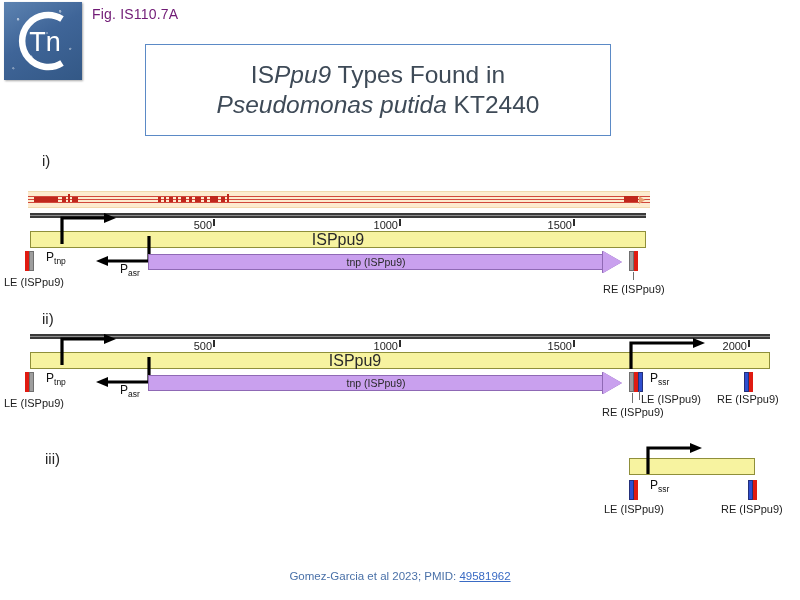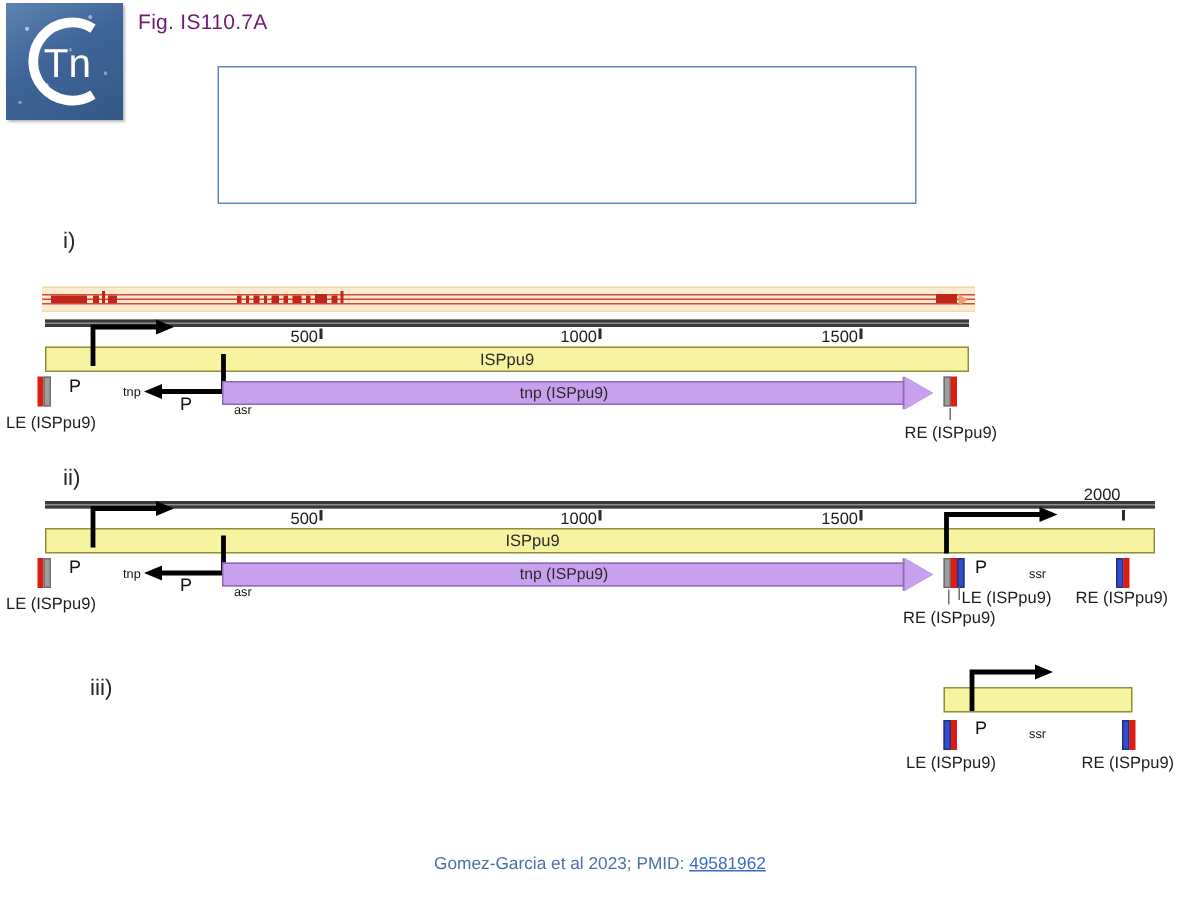--- a/index.html
+++ b/index.html
@@ -124,21 +124,21 @@
     position: absolute;
     height: 17px;
     background: #f7f3a0;
     border: 1px solid #8f8f3a;
     box-sizing: border-box;
   }
   .is-bar .lbl-c {
     position: absolute;
     left: 50%; top: 50%;
     transform: translate(-50%,-50%);
-    font-size: 11px;
+    font-size: 16px;
     color: #2a2a2a;
     white-space: nowrap;
   }
 
   
   .tnp {
     position: absolute;
     height: 22px;
   }
   .tnp .body {
@@ -197,21 +197,20 @@
     position: absolute;
     font-size: 12px;
     color: #111111;
     white-space: nowrap;
   }
   .prom-label sub {
     font-size: 8.5px;
     vertical-align: baseline;
     position: relative;
     top: 2.5px;
-    margin-left: 28px;
   }
 
   
   #footer {
     position: absolute;
     left: 0; right: 0;
     bottom: 18px;
     text-align: center;
     font-size: 11.5px;
     color: #4a71a8;
@@ -228,20 +227,22 @@
 <div id="logo">
   <svg width="78" height="78" viewBox="0 0 78 78" aria-hidden="true">
     <path d="M58 17 A26 26 0 1 0 58 61" fill="none" stroke="#ffffff" stroke-width="6.5" stroke-linecap="butt"></path>
     <text x="41" y="49" font-family="Liberation Sans, sans-serif" font-size="27" fill="#ffffff" text-anchor="middle">Tn</text>
   </svg>
 </div>
 
 <div id="fig-label">Fig. IS110.7A</div>
 
 <div id="title-box">
+  <div class="title-line"><span>IS</span><span class="ital">Ppu9</span><span> Types Found in</span></div>
+  <div class="title-line"><span class="ital">Pseudomonas putida</span><span> KT2440</span></div>
 </div>
 
 <div class="panel-label" style="left:42px; top:152px;">i)</div>
 
 <div class="feat-track" style="left:28px; top:191px; width:622px; height:15px;">
   <div class="feat-line" style="top:4px;"></div>
   <div class="feat-line" style="top:7px;"></div>
   <div class="feat-line" style="top:10px;"></div>
   <div class="feat-blk" style="left:6px;  top:5px; width:24px; height:5px;"></div>
   <div class="feat-blk" style="left:34px; top:5px; width:4px;  height:5px;"></div>
@@ -315,21 +316,21 @@
 
 <div class="panel-label" style="left:42px; top:310px;">ii)</div>
 
 <div class="ruler" style="left:30px; top:334px; width:740px;"></div>
 <div class="tick-label" style="left:213px; top:340px;">500</div>
 <div class="tick" style="left:213px; top:340px;"></div>
 <div class="tick-label" style="left:399px; top:340px;">1000</div>
 <div class="tick" style="left:399px; top:340px;"></div>
 <div class="tick-label" style="left:573px; top:340px;">1500</div>
 <div class="tick" style="left:573px; top:340px;"></div>
-<div class="tick-label" style="left:748px; top:324px;">2000</div>
+<div class="tick-label" style="left:748px; top:340px;">2000</div>
 <div class="tick" style="left:748px; top:340px;"></div>
 
 <div class="is-bar" style="left:30px; top:352px; width:740px;">
   <span class="lbl-c" style="left:324px;">ISPpu9</span>
 </div>
 
 <div class="prom" style="left:58px; top:334px;">
   <svg width="62" height="32">
     <path d="M4,31 L4,5 L48,5" stroke="#000" stroke-width="3.2" fill="none"></path>
     <path d="M46,0 L58,5 L46,10 Z" fill="#000"></path>
@@ -380,21 +381,21 @@
 <div class="end-label" style="left:602px; top:406px;">RE (ISPpu9)</div>
 <div class="leader" style="left:639px; top:391px; height:9px;"></div>
 <div class="end-label" style="left:641px; top:393px;">LE (ISPpu9)</div>
 
 <div class="endmark" style="left:744px; top:372px;">
   <span class="bar-blue"></span>
   <span class="bar-red"></span>
 </div>
 <div class="end-label" style="left:717px; top:393px;">RE (ISPpu9)</div>
 
-<div class="panel-label" style="left:60px; top:450px;">iii)</div>
+<div class="panel-label" style="left:45px; top:450px;">iii)</div>
 
 <div class="is-bar" style="left:629px; top:458px; width:126px;"></div>
 
 <div class="prom" style="left:644px; top:443px;">
   <svg width="62" height="32">
     <path d="M4,31 L4,5 L48,5" stroke="#000" stroke-width="3.2" fill="none"></path>
     <path d="M46,0 L58,5 L46,10 Z" fill="#000"></path>
   </svg>
 </div>
 <div class="prom-label" style="left:650px; top:478px;">

